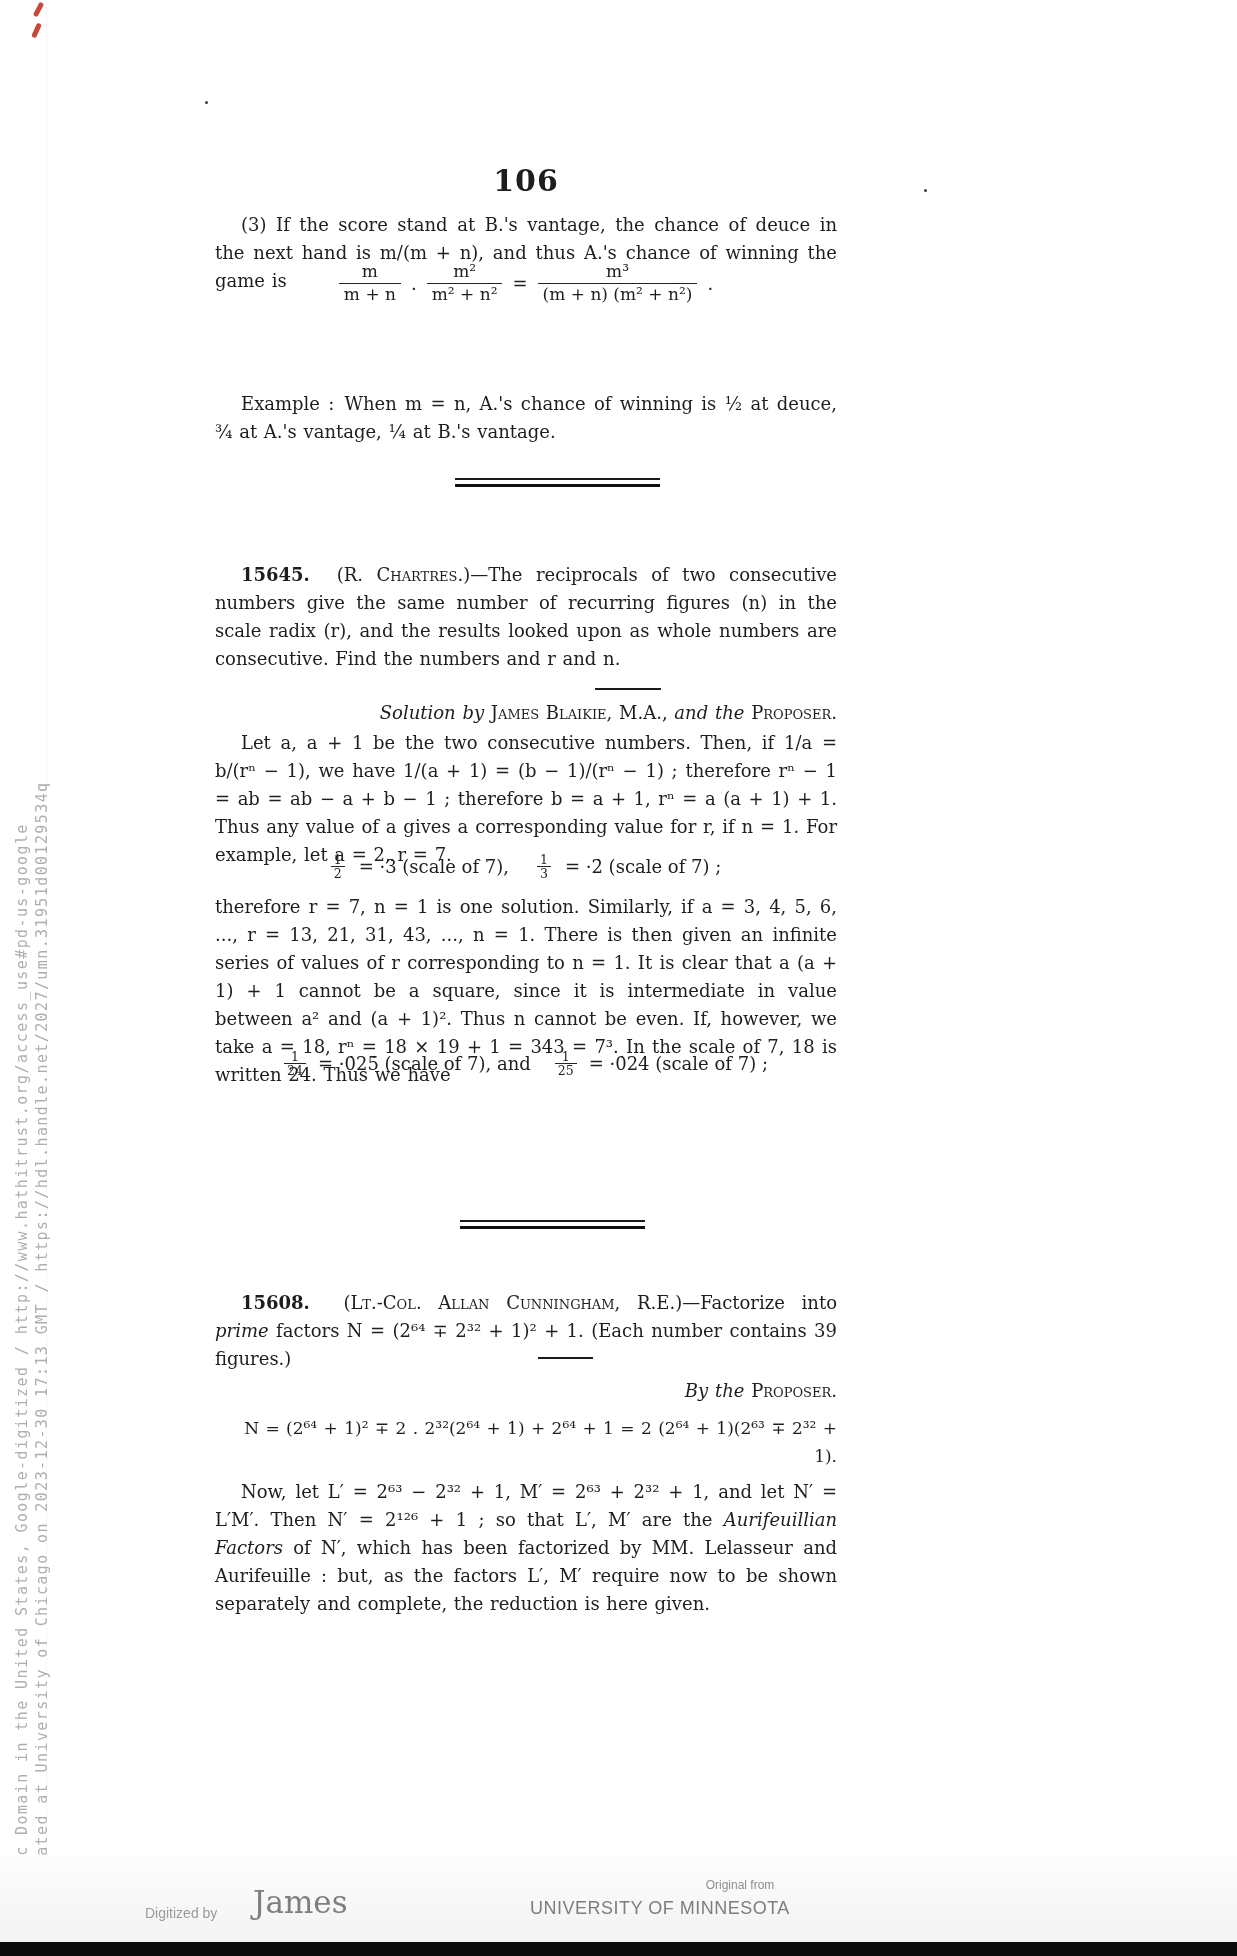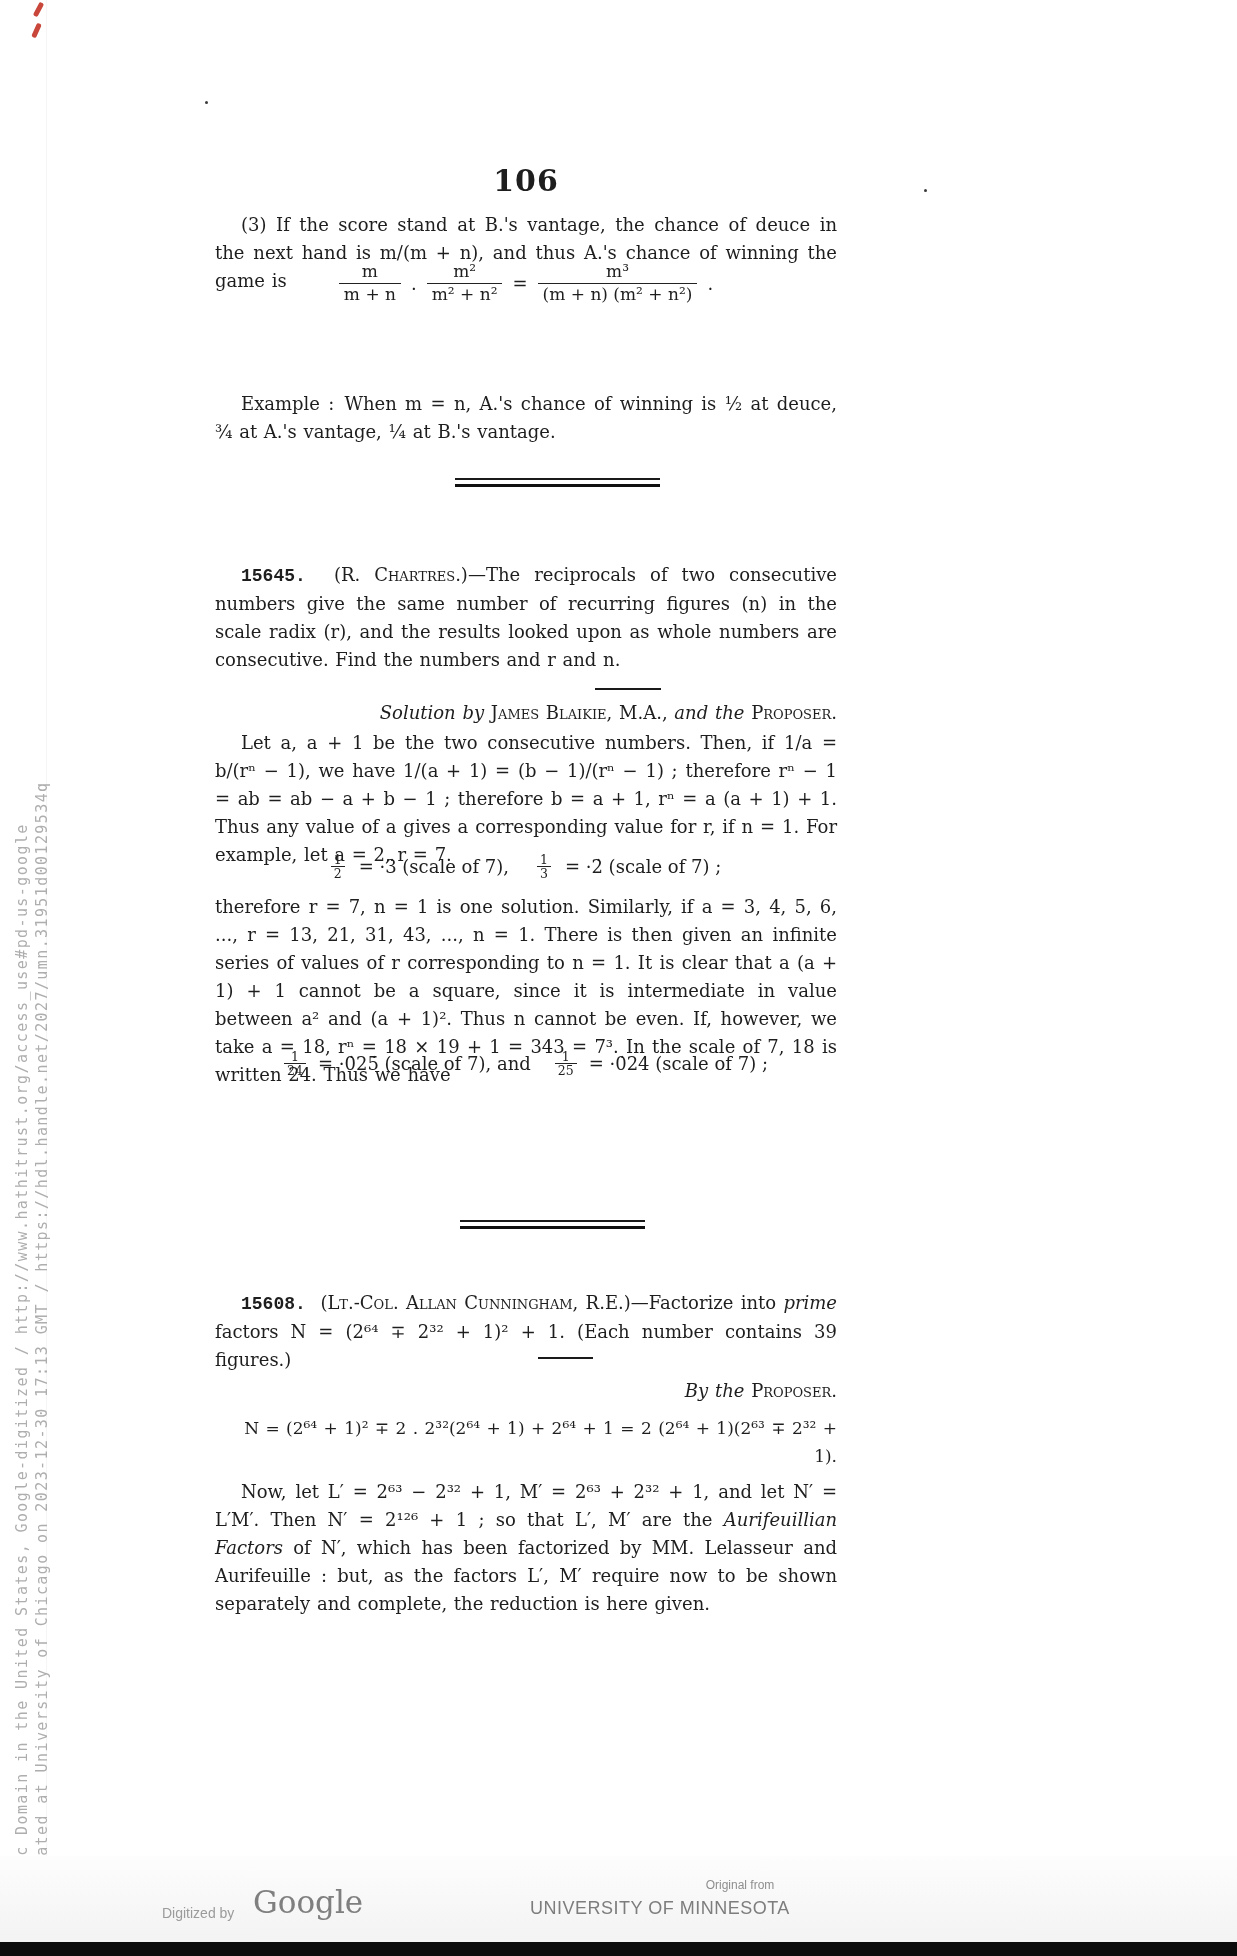--- a/index.html
+++ b/index.html
@@ -10,21 +10,21 @@
     color:#1e1e1e;
   }
   .scan-edge {
     position:absolute; left:46px; top:0; width:1px; height:1880px;
     background:rgba(0,0,0,0.04);
   }
   .block { position:absolute; left:215px; width:622px; }
   .para { font-size:18px; line-height:28px; text-align:justify; word-spacing:1px; margin:0; }
   .nojust { text-align:left; }
   .indent { text-indent:26px; }
-  .bold { font-weight:bold;font-family:Liberation Mono, monospace; }
+  .bold { font-weight:bold; }
   .it { font-style:italic; }
   .sc { font-variant:small-caps; }
   .center { text-align:right; }
 
   .page-number {
     position:absolute; left:215px; width:622px; top:163px;
     text-align:center; font-size:30px; font-weight:bold; letter-spacing:1px;
   }
 
   .formula-row {
@@ -53,21 +53,21 @@
     font-size:15px; letter-spacing:1.4px; line-height:20px;
     color:#aeaeae;
   }
 
   .footer-band {
     position:absolute; left:0; top:1856px; width:1237px; height:86px;
     background:linear-gradient(#fdfdfd,#f3f3f3);
   }
   .bottom-bar { position:absolute; left:0; top:1942px; width:1237px; height:14px; background:#0c0c0c; }
   .digitized-by {
-    position:absolute; left:162px; top:1905px;
+    position:absolute; left:145px; top:1905px;
     font-family:"Liberation Sans",sans-serif; font-size:14px; color:#9b9b9b;
   }
   .google-logo {
     position:absolute; left:253px; top:1884px;
     font-family:"DejaVu Serif",serif; font-size:31px; color:#7f7f7f;
   }
   .original-from {
     position:absolute; left:560px; top:1878px; width:360px; text-align:center;
     font-family:"Liberation Sans",sans-serif; font-size:12px; color:#8e8e8e;
   }
@@ -170,18 +170,18 @@
 
   <p class="para center block heading-line" style="top:1377px"><span class="it">By the</span>&nbsp;<span class="sc">Proposer.</span></p>
 
   <p class="para center block" style="top:1414px; font-size:17px">N = (2⁶⁴ + 1)² ∓ 2 . 2³²(2⁶⁴ + 1) + 2⁶⁴ + 1  =  2 (2⁶⁴ + 1)(2⁶³ ∓ 2³² + 1).</p>
 
 
   <p class="para indent block" style="top:1478px"><span>Now, let L′ = 2⁶³ − 2³² + 1, M′ = 2⁶³ + 2³² + 1, and let N′ = L′M′.  Then N′ = 2¹²⁶ + 1 ;  so that L′, M′ are the </span><span class="it">Aurifeuillian Factors</span><span> of N′, which has been factorized by MM. Lelasseur and Aurifeuille :  but, as the factors L′, M′ require now to be shown separately and complete, the reduction is here given.</span></p>
 
   <div class="footer-band"></div>
   <div class="digitized-by">Digitized by</div>
-  <div class="google-logo">Google</div>
+  <div class="google-logo">James</div>
   <div class="original-from">Original from</div>
   <div class="institution">UNIVERSITY OF MINNESOTA</div>
   <div class="bottom-bar"></div>
 
 </div>
 
 </body></html>

